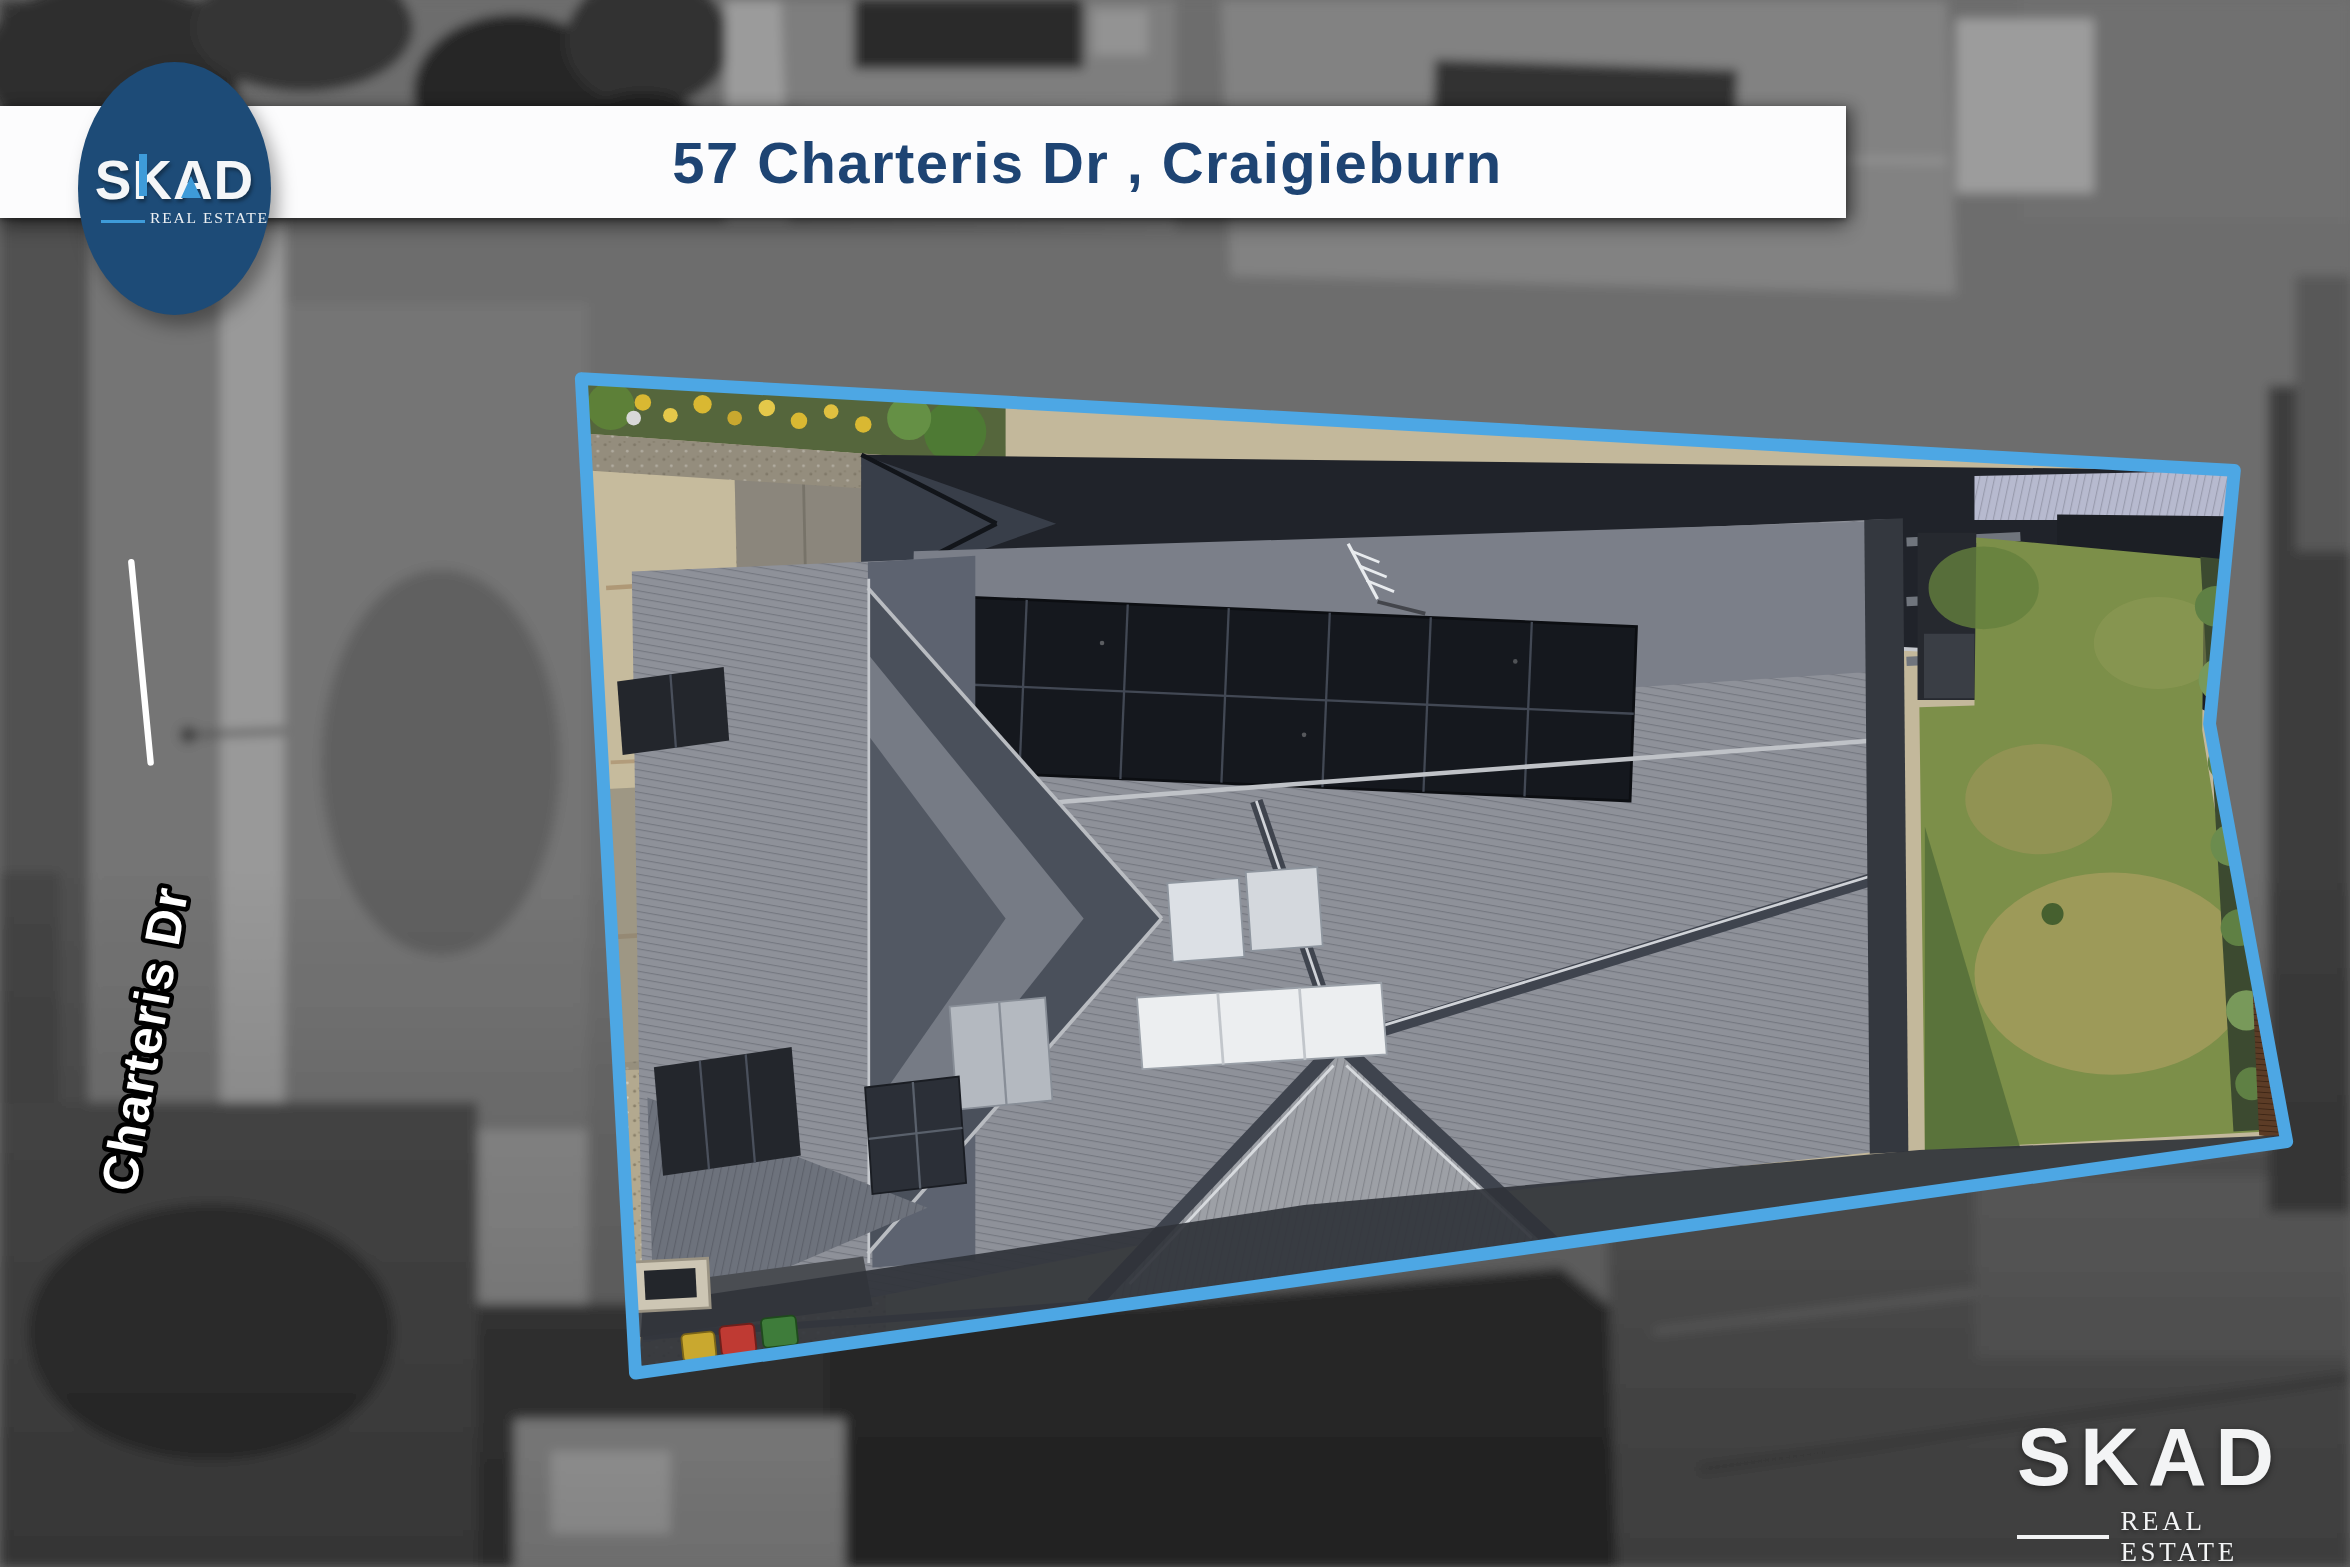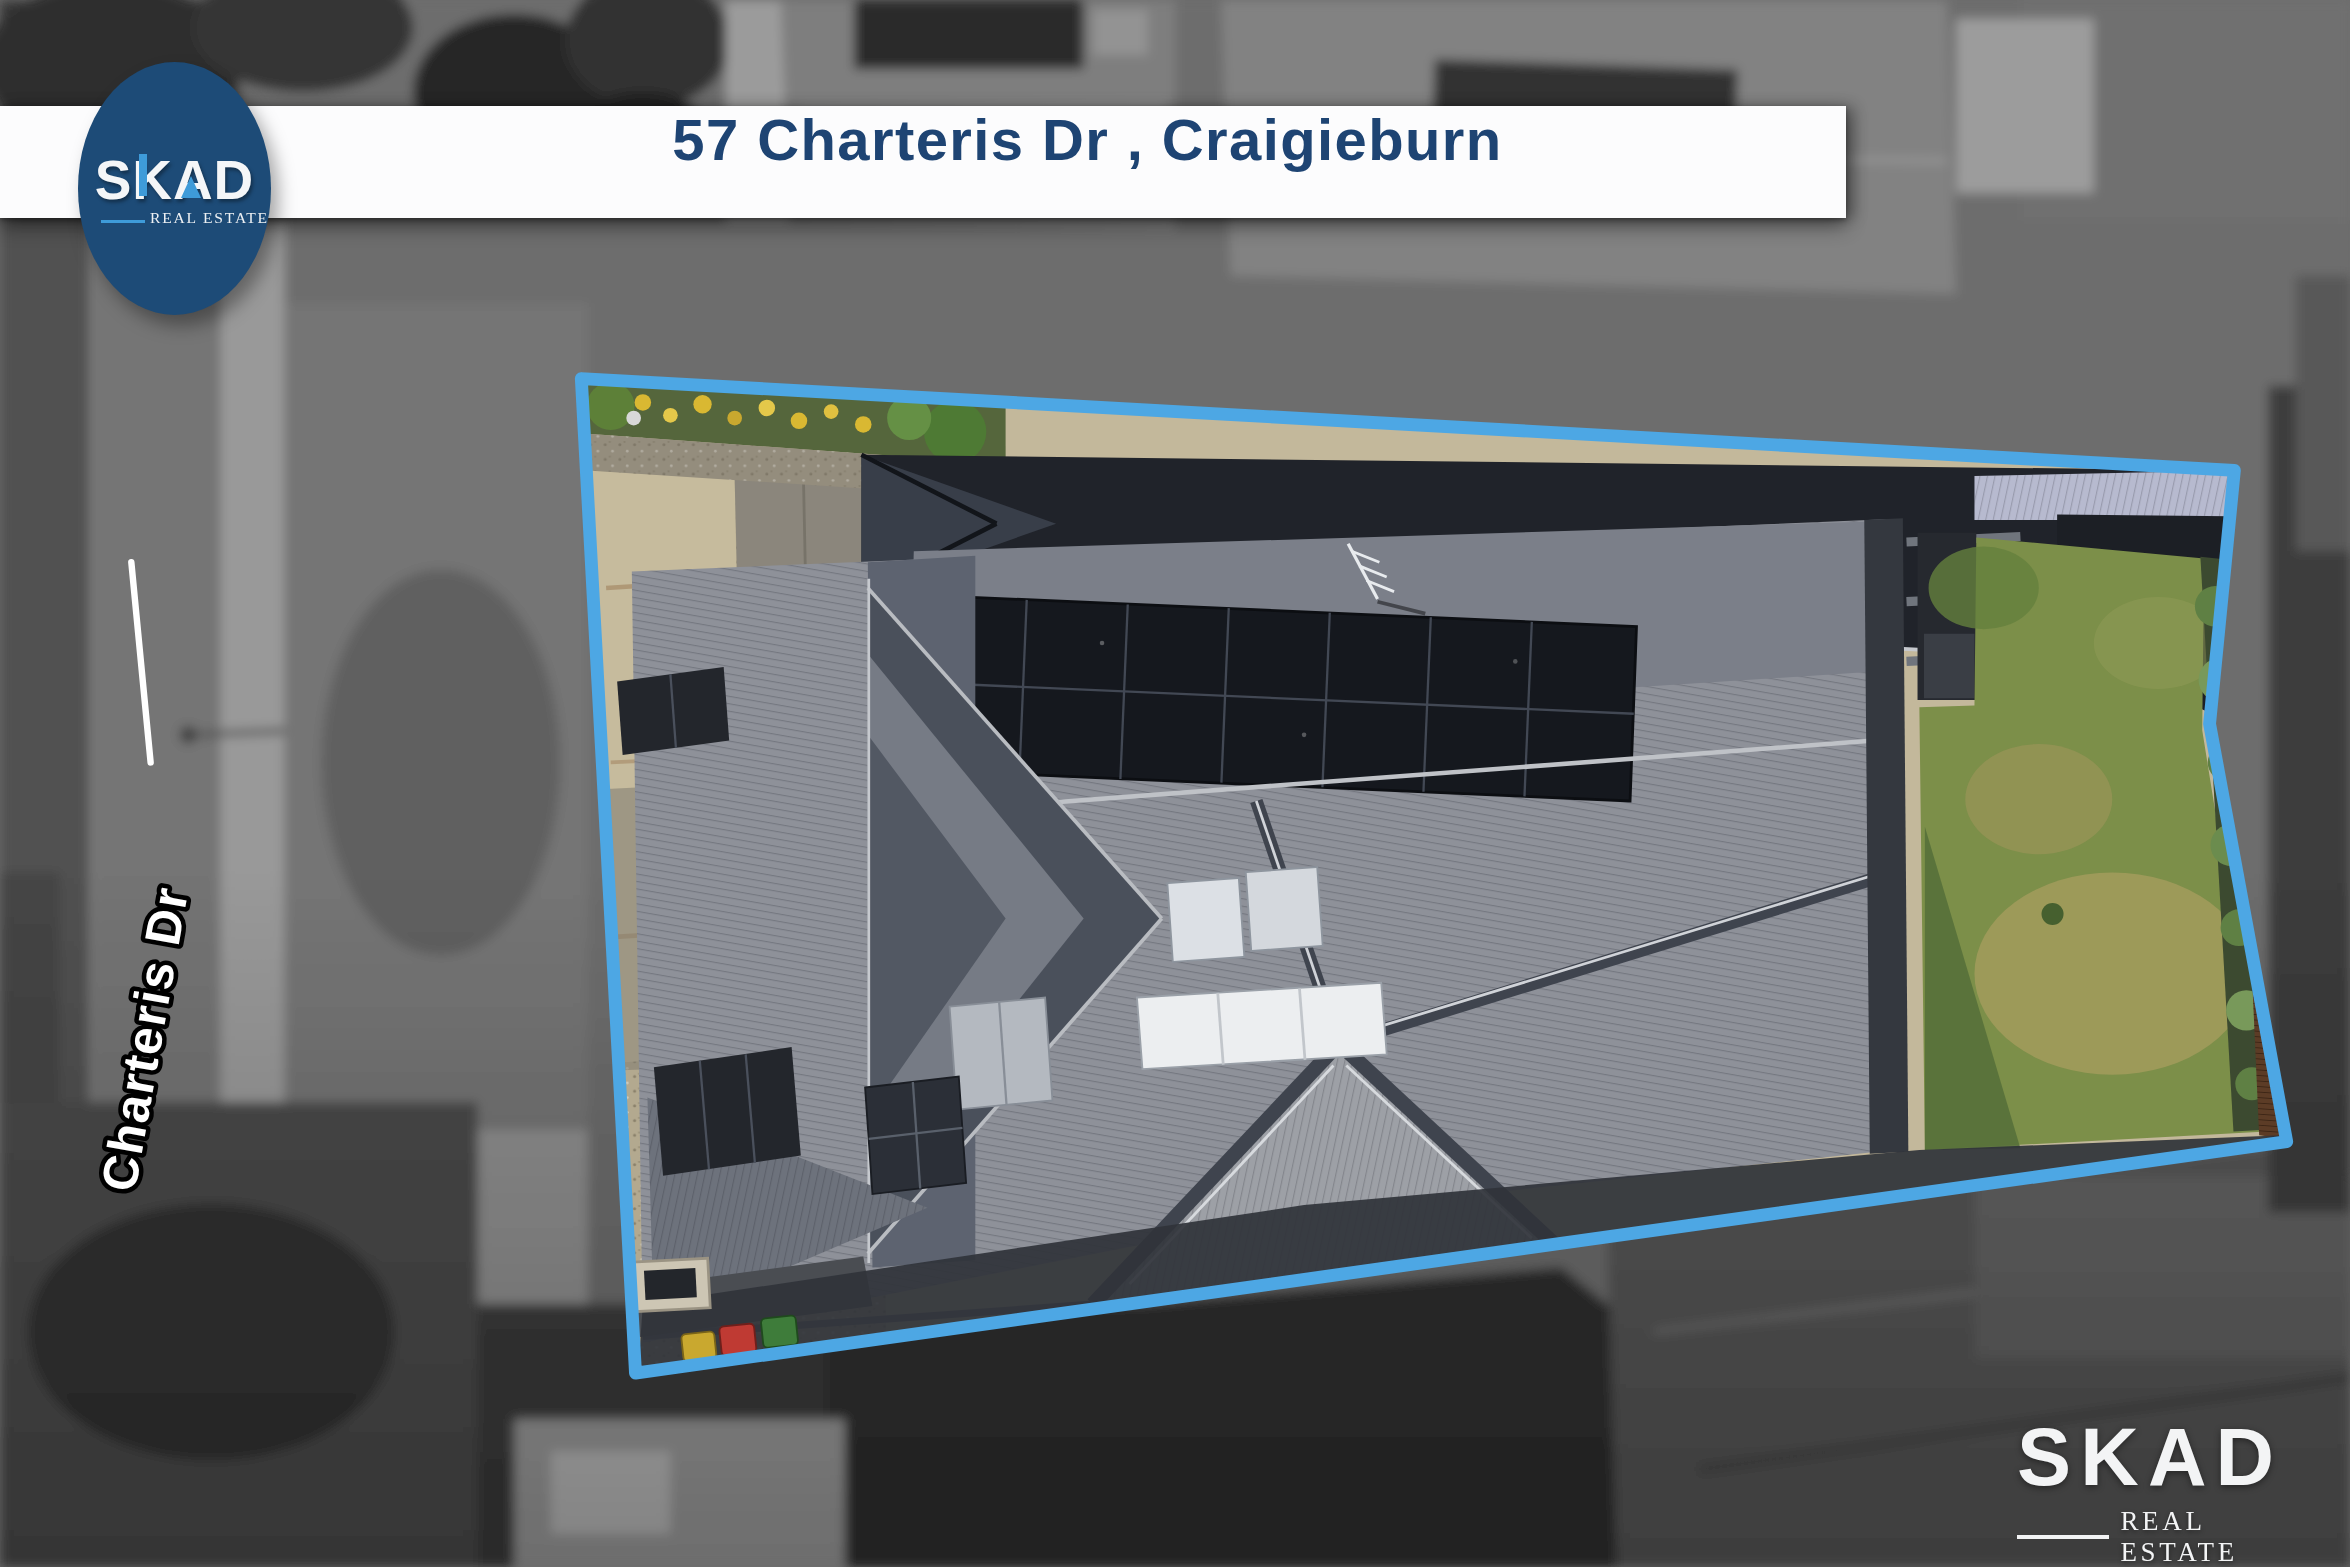--- a/index.html
+++ b/index.html
@@ -6,21 +6,21 @@
   .stage{position:relative;width:2351px;height:1568px;overflow:hidden;
          background:#6d6d6d;font-family:"Liberation Sans",sans-serif;}
   .stage svg{position:absolute;left:0;top:0;}
 
   
   .banner{position:absolute;left:0;top:106px;width:1846px;height:112px;
           background:#fcfcfd;
           box-shadow:0 8.3px 18.4px rgba(0,0,0,.45),0 1.8px 4.6px rgba(0,0,0,.30),
                      9.2px 0 13px rgba(0,0,0,.25);}
   .title-layer{position:absolute;left:0;top:106px;width:2175px;height:112px;
-               display:flex;justify-content:center;pointer-events:none;}
+               display:flex;align-items:center;justify-content:center;pointer-events:none;}
   .page-title{font-size:58px;font-weight:700;letter-spacing:1.4px;color:#1e4473;
               font-family:"Liberation Sans",sans-serif;}
 
   
   .badge{position:absolute;left:78px;top:62px;width:193px;height:253px;border-radius:50%;
          background:#1d4b77;box-shadow:7.3px 11px 18.4px rgba(0,0,0,.35);}
   .badge-name{position:absolute;top:86px;left:0;width:100%;text-align:center;
               font-size:55px;font-weight:700;letter-spacing:0.9px;color:#f4f6f8;
               text-shadow:1.8px 2.8px 3.7px rgba(0,0,0,.35);}
   .badge-kstem{position:absolute;left:61px;top:92px;width:8.3px;height:42px;background:#3e9bd9;}

